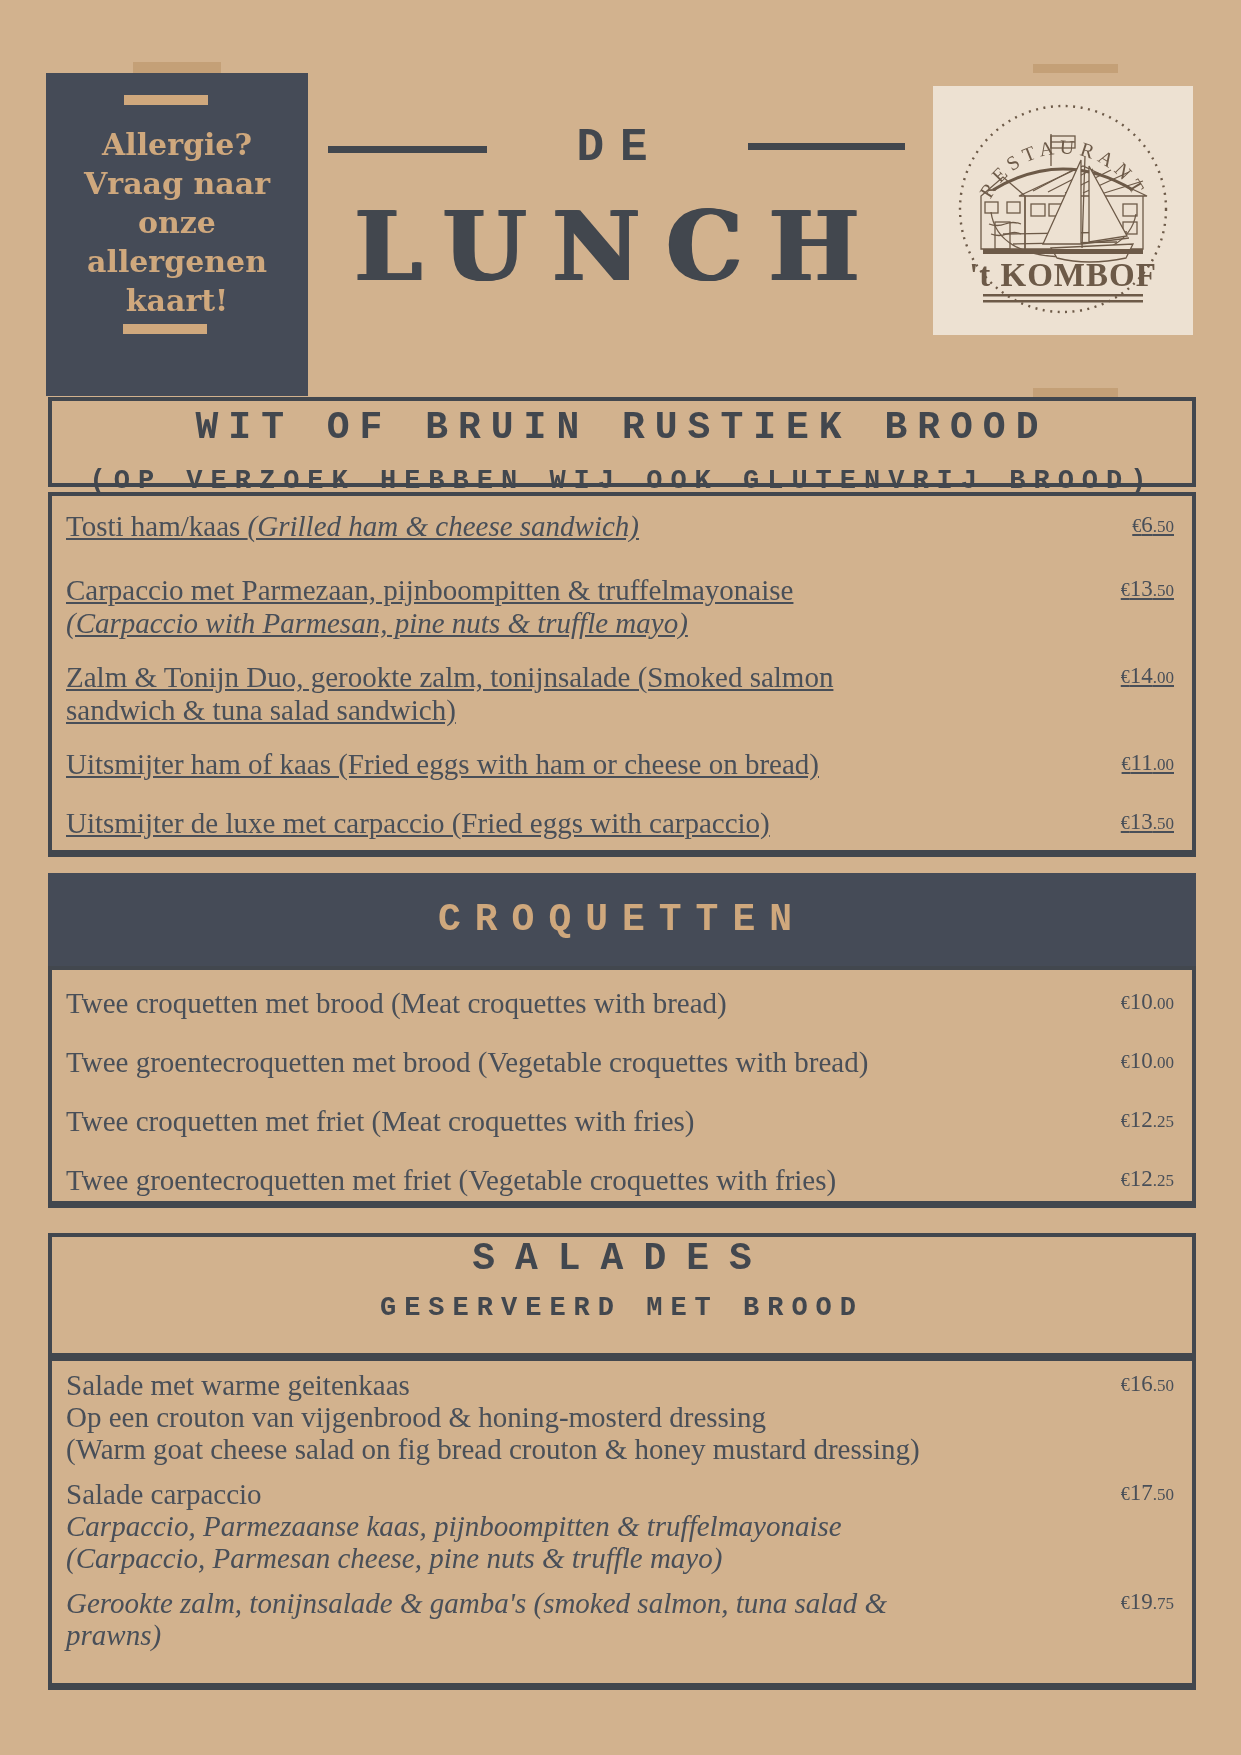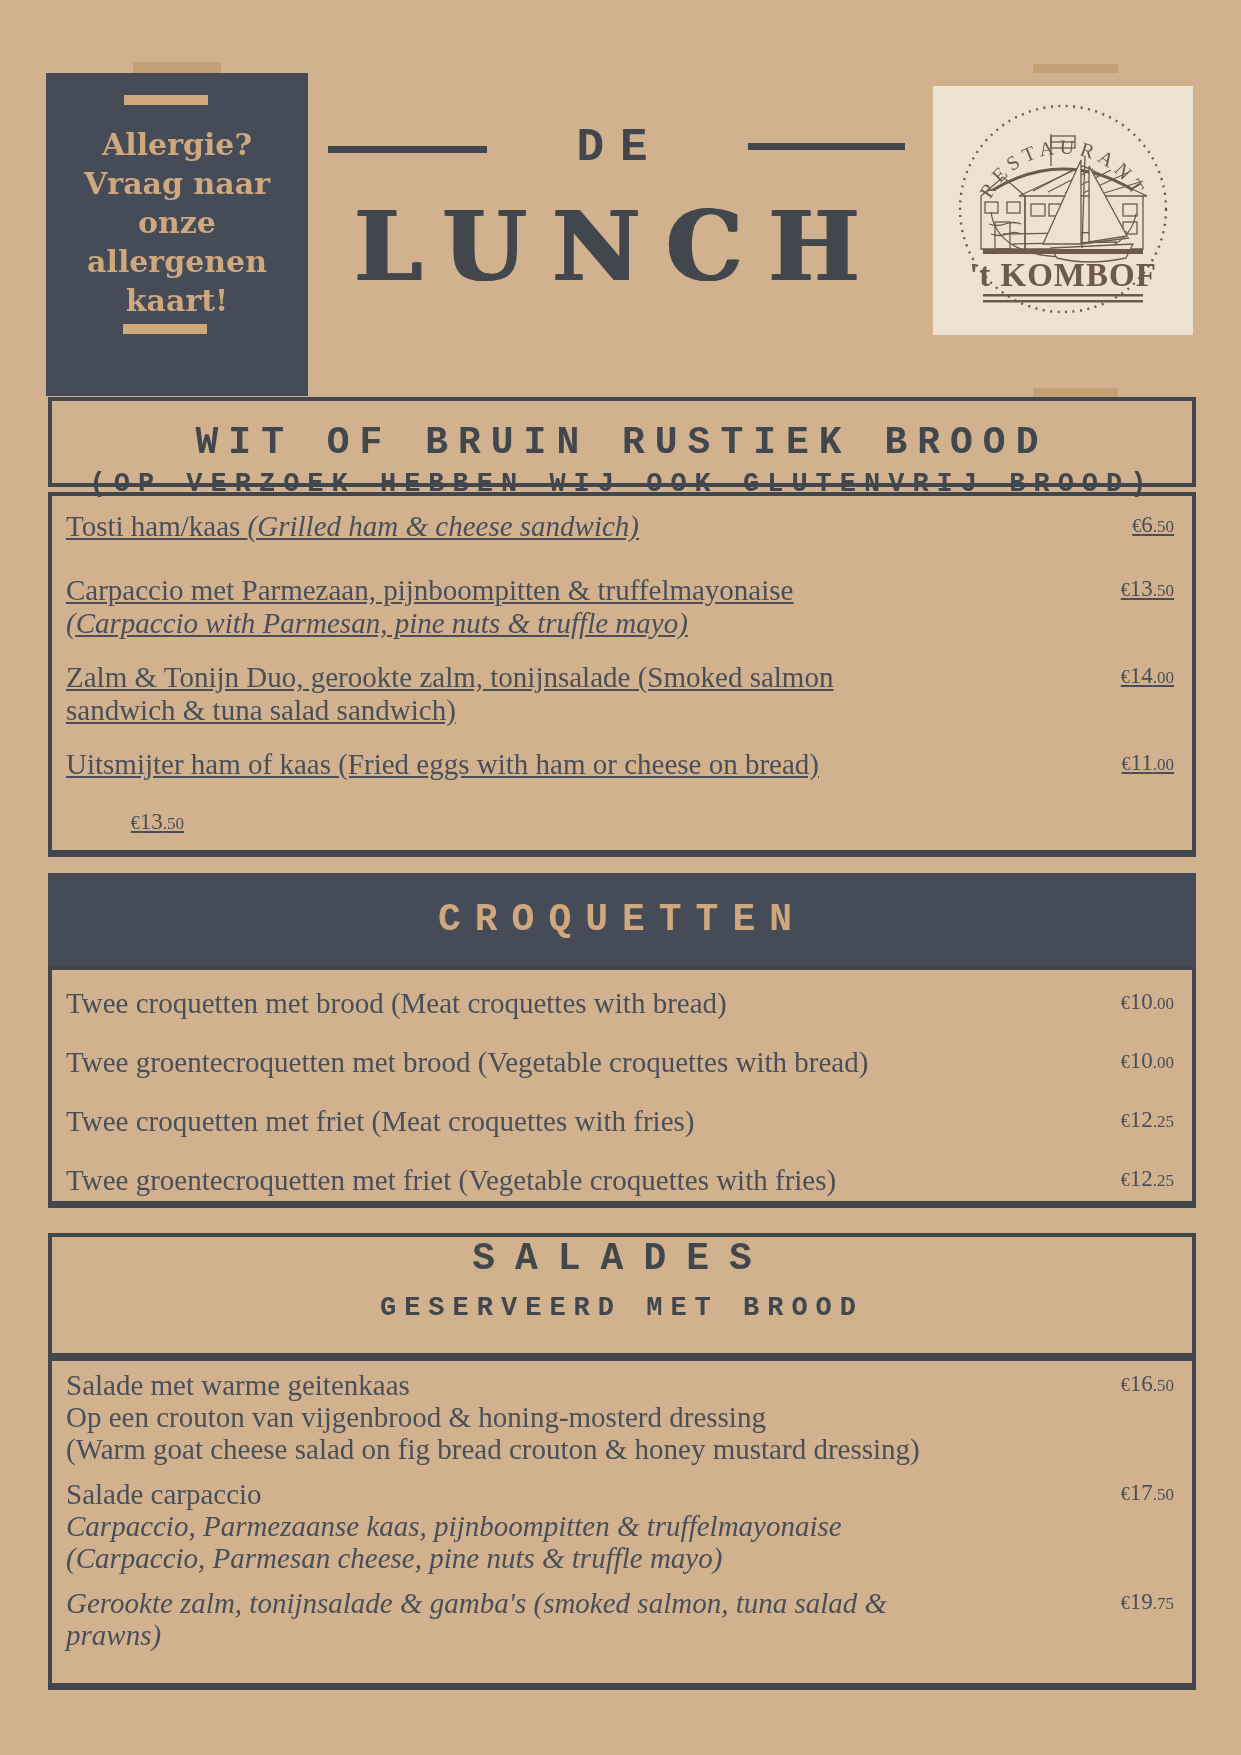--- a/index.html
+++ b/index.html
@@ -38,22 +38,22 @@
   .items{border:4px solid #42474e;border-bottom-width:7px;box-sizing:border-box;padding:14px 18px 0 14px;}
   .item{display:flex;align-items:flex-start;}
   .item-text{flex:1;font-size:29px;line-height:33px;}
   .s3 .item-text{line-height:32px;}
   .it{font-style:italic;}
   .item-price{width:118px;text-align:right;font-size:23px;line-height:30px;white-space:nowrap;color:#494f58;}
   .item-price .cur{font-size:18px;}
   .item-price .dec{font-size:17px;}
 
   #s1-hdr{top:397px;height:90px;}
-  #s1-hdr .t{padding-top:22px;letter-spacing:10px;}
-  #s1-hdr .s{margin-top:6px;letter-spacing:8px;}
+  #s1-hdr .t{padding-top:7px;letter-spacing:10px;}
+  #s1-hdr .s{margin-top:18px;letter-spacing:8px;}
   #s1-items{top:492px;height:365px;text-decoration:underline;}
   #s1-items .i0{margin-bottom:31px;}
   #s1-items .i1{margin-bottom:21px;}
   #s1-items .i2{margin-bottom:21px;}
   #s1-items .i3{margin-bottom:26px;}
 
   #s2-hdr{top:873px;height:93px;}
   #s2-items{top:966px;height:242px;padding-top:17px;}
   #s2-items .item{margin-bottom:26px;}
 
@@ -156,20 +156,23 @@
       </div>
       <div class="item-price"><span class="cur">€</span><span>14</span><span class="dec">.00</span></div>
     </div>
     <div class="item i3">
       <div class="item-text">
         <div><span>Uitsmijter ham of kaas (Fried eggs with ham or cheese on bread)</span></div>
       </div>
       <div class="item-price"><span class="cur">€</span><span>11</span><span class="dec">.00</span></div>
     </div>
     <div class="item i4">
+      <div class="item-text">
+        <div><span>Uitsmijter de luxe met carpaccio (Fried eggs with carpaccio)</span></div>
+      </div>
       <div class="item-price"><span class="cur">€</span><span>13</span><span class="dec">.50</span></div>
     </div>
   </div>
 
   <div class="sec hdr-dark" id="s2-hdr">
     <div class="t">CROQUETTEN</div>
   </div>
   <div class="sec items" id="s2-items">
     <div class="item">
       <div class="item-text">

